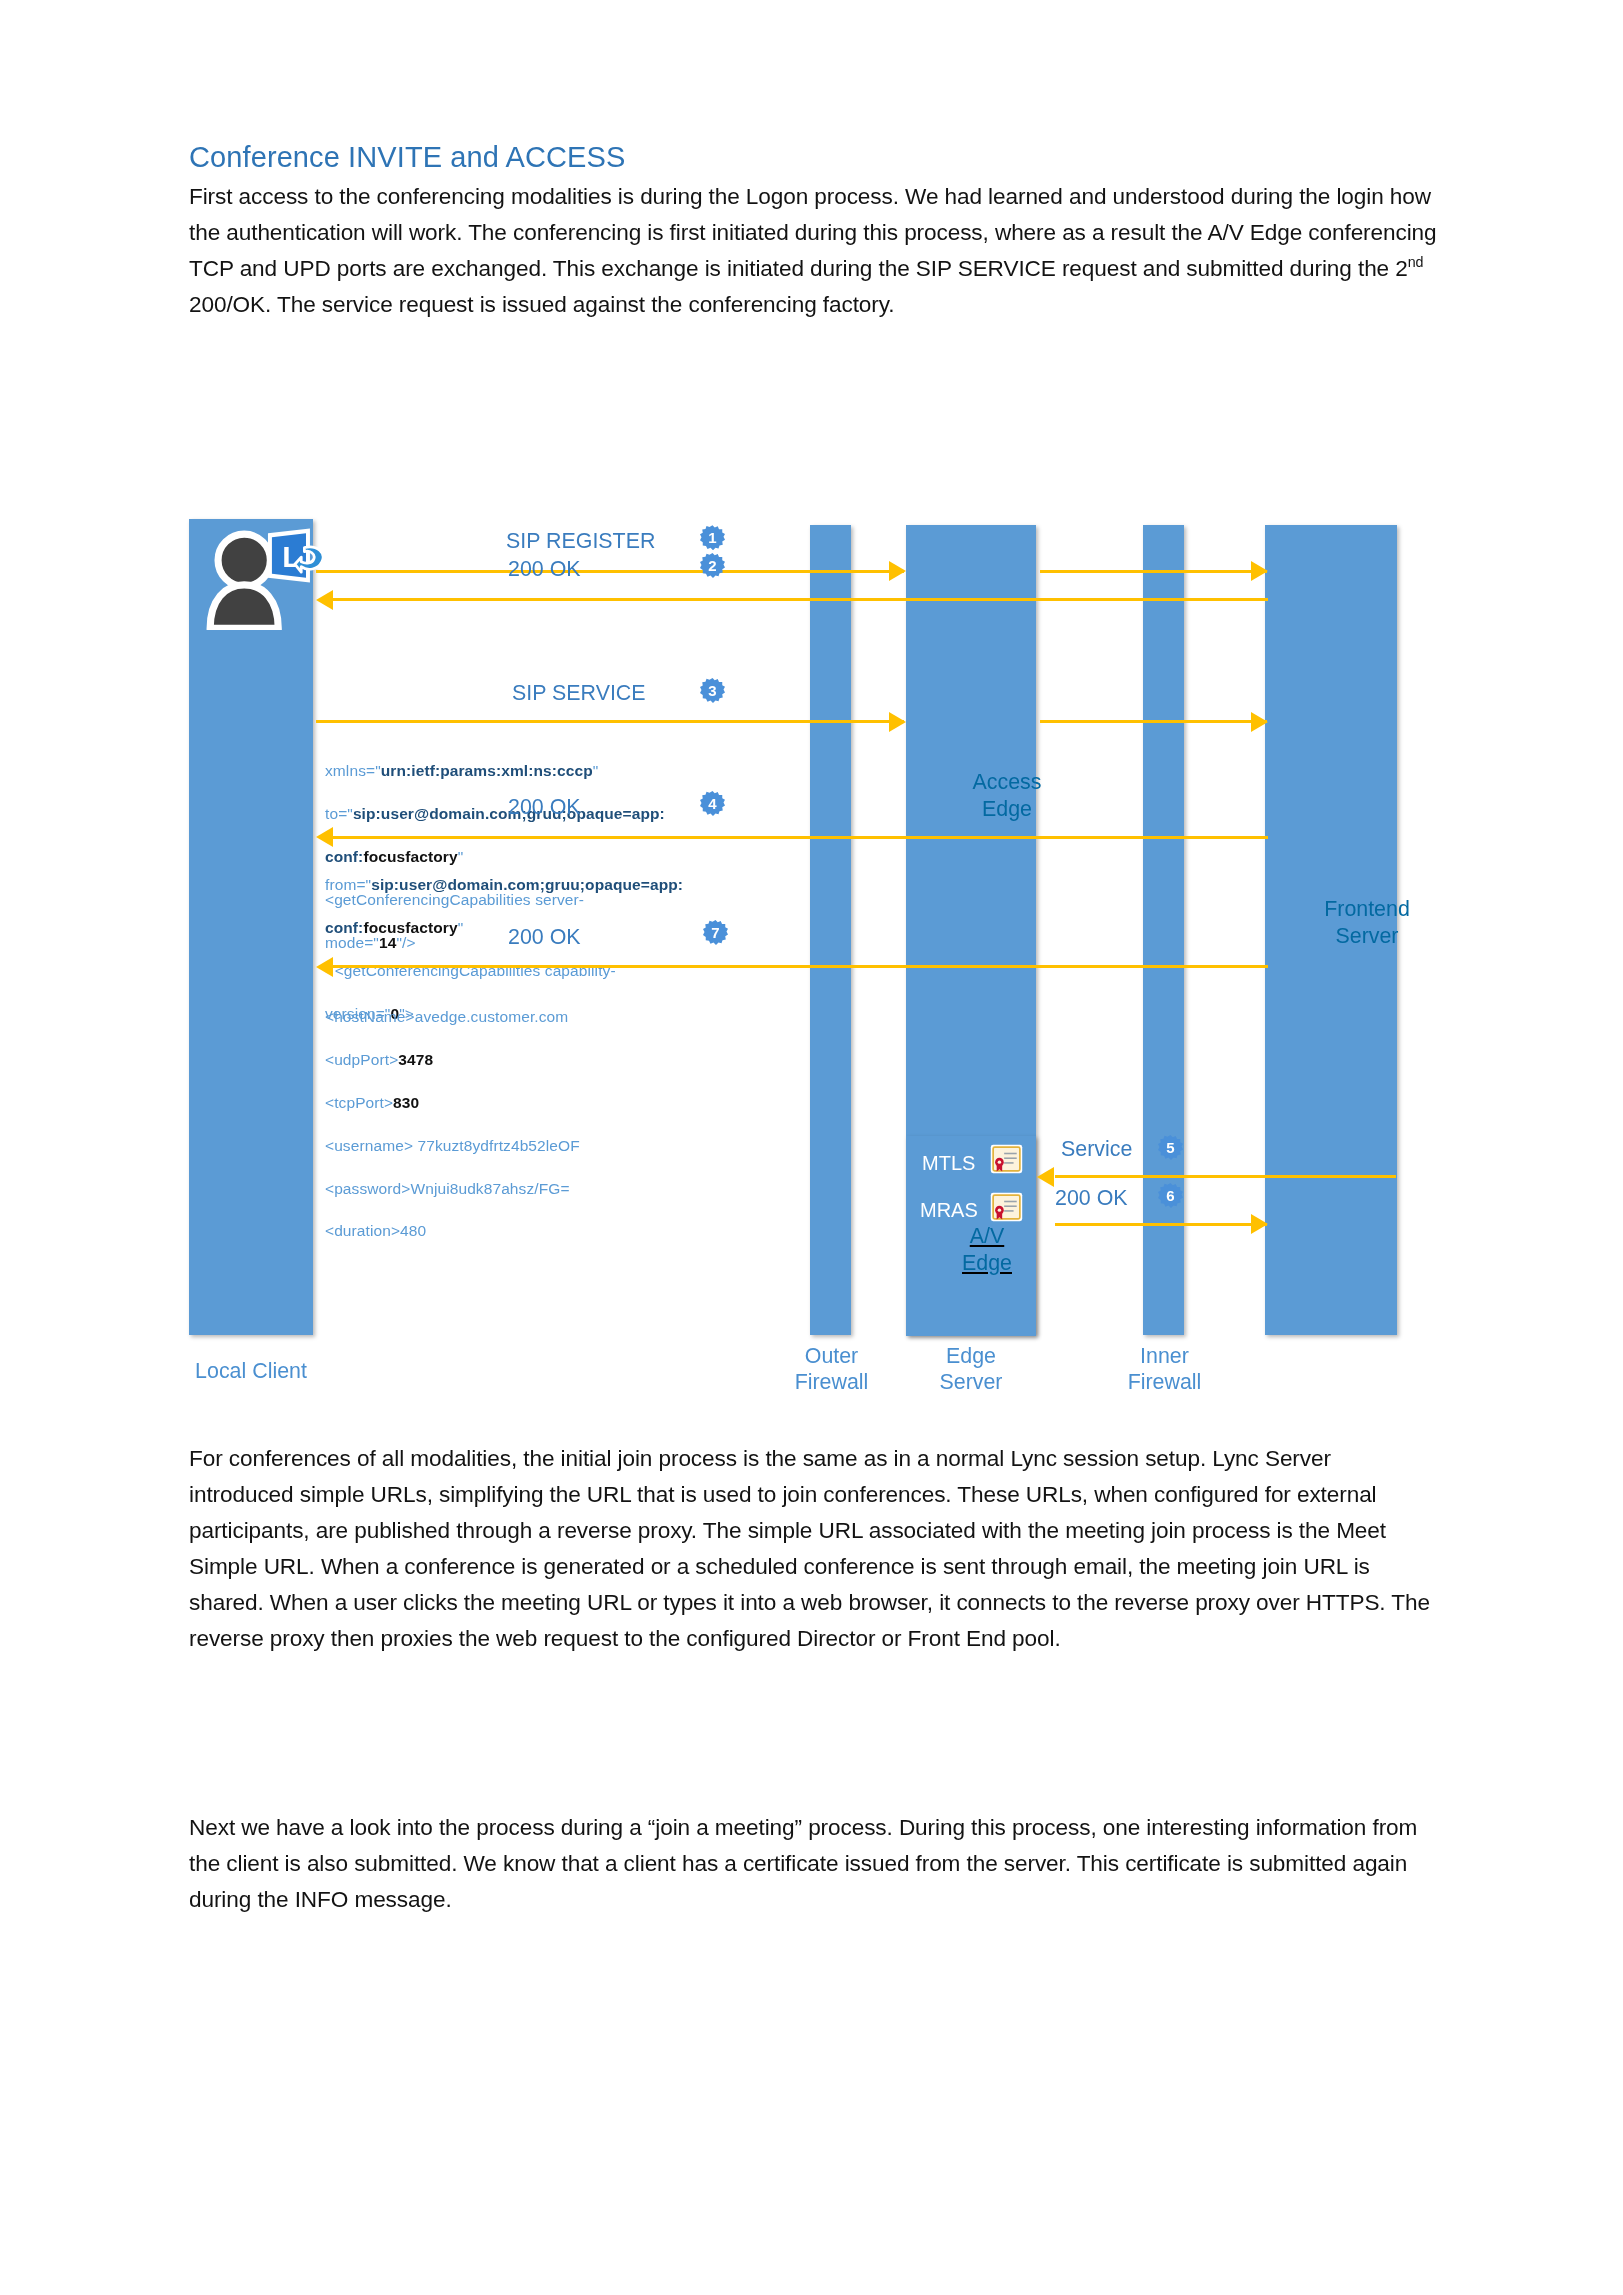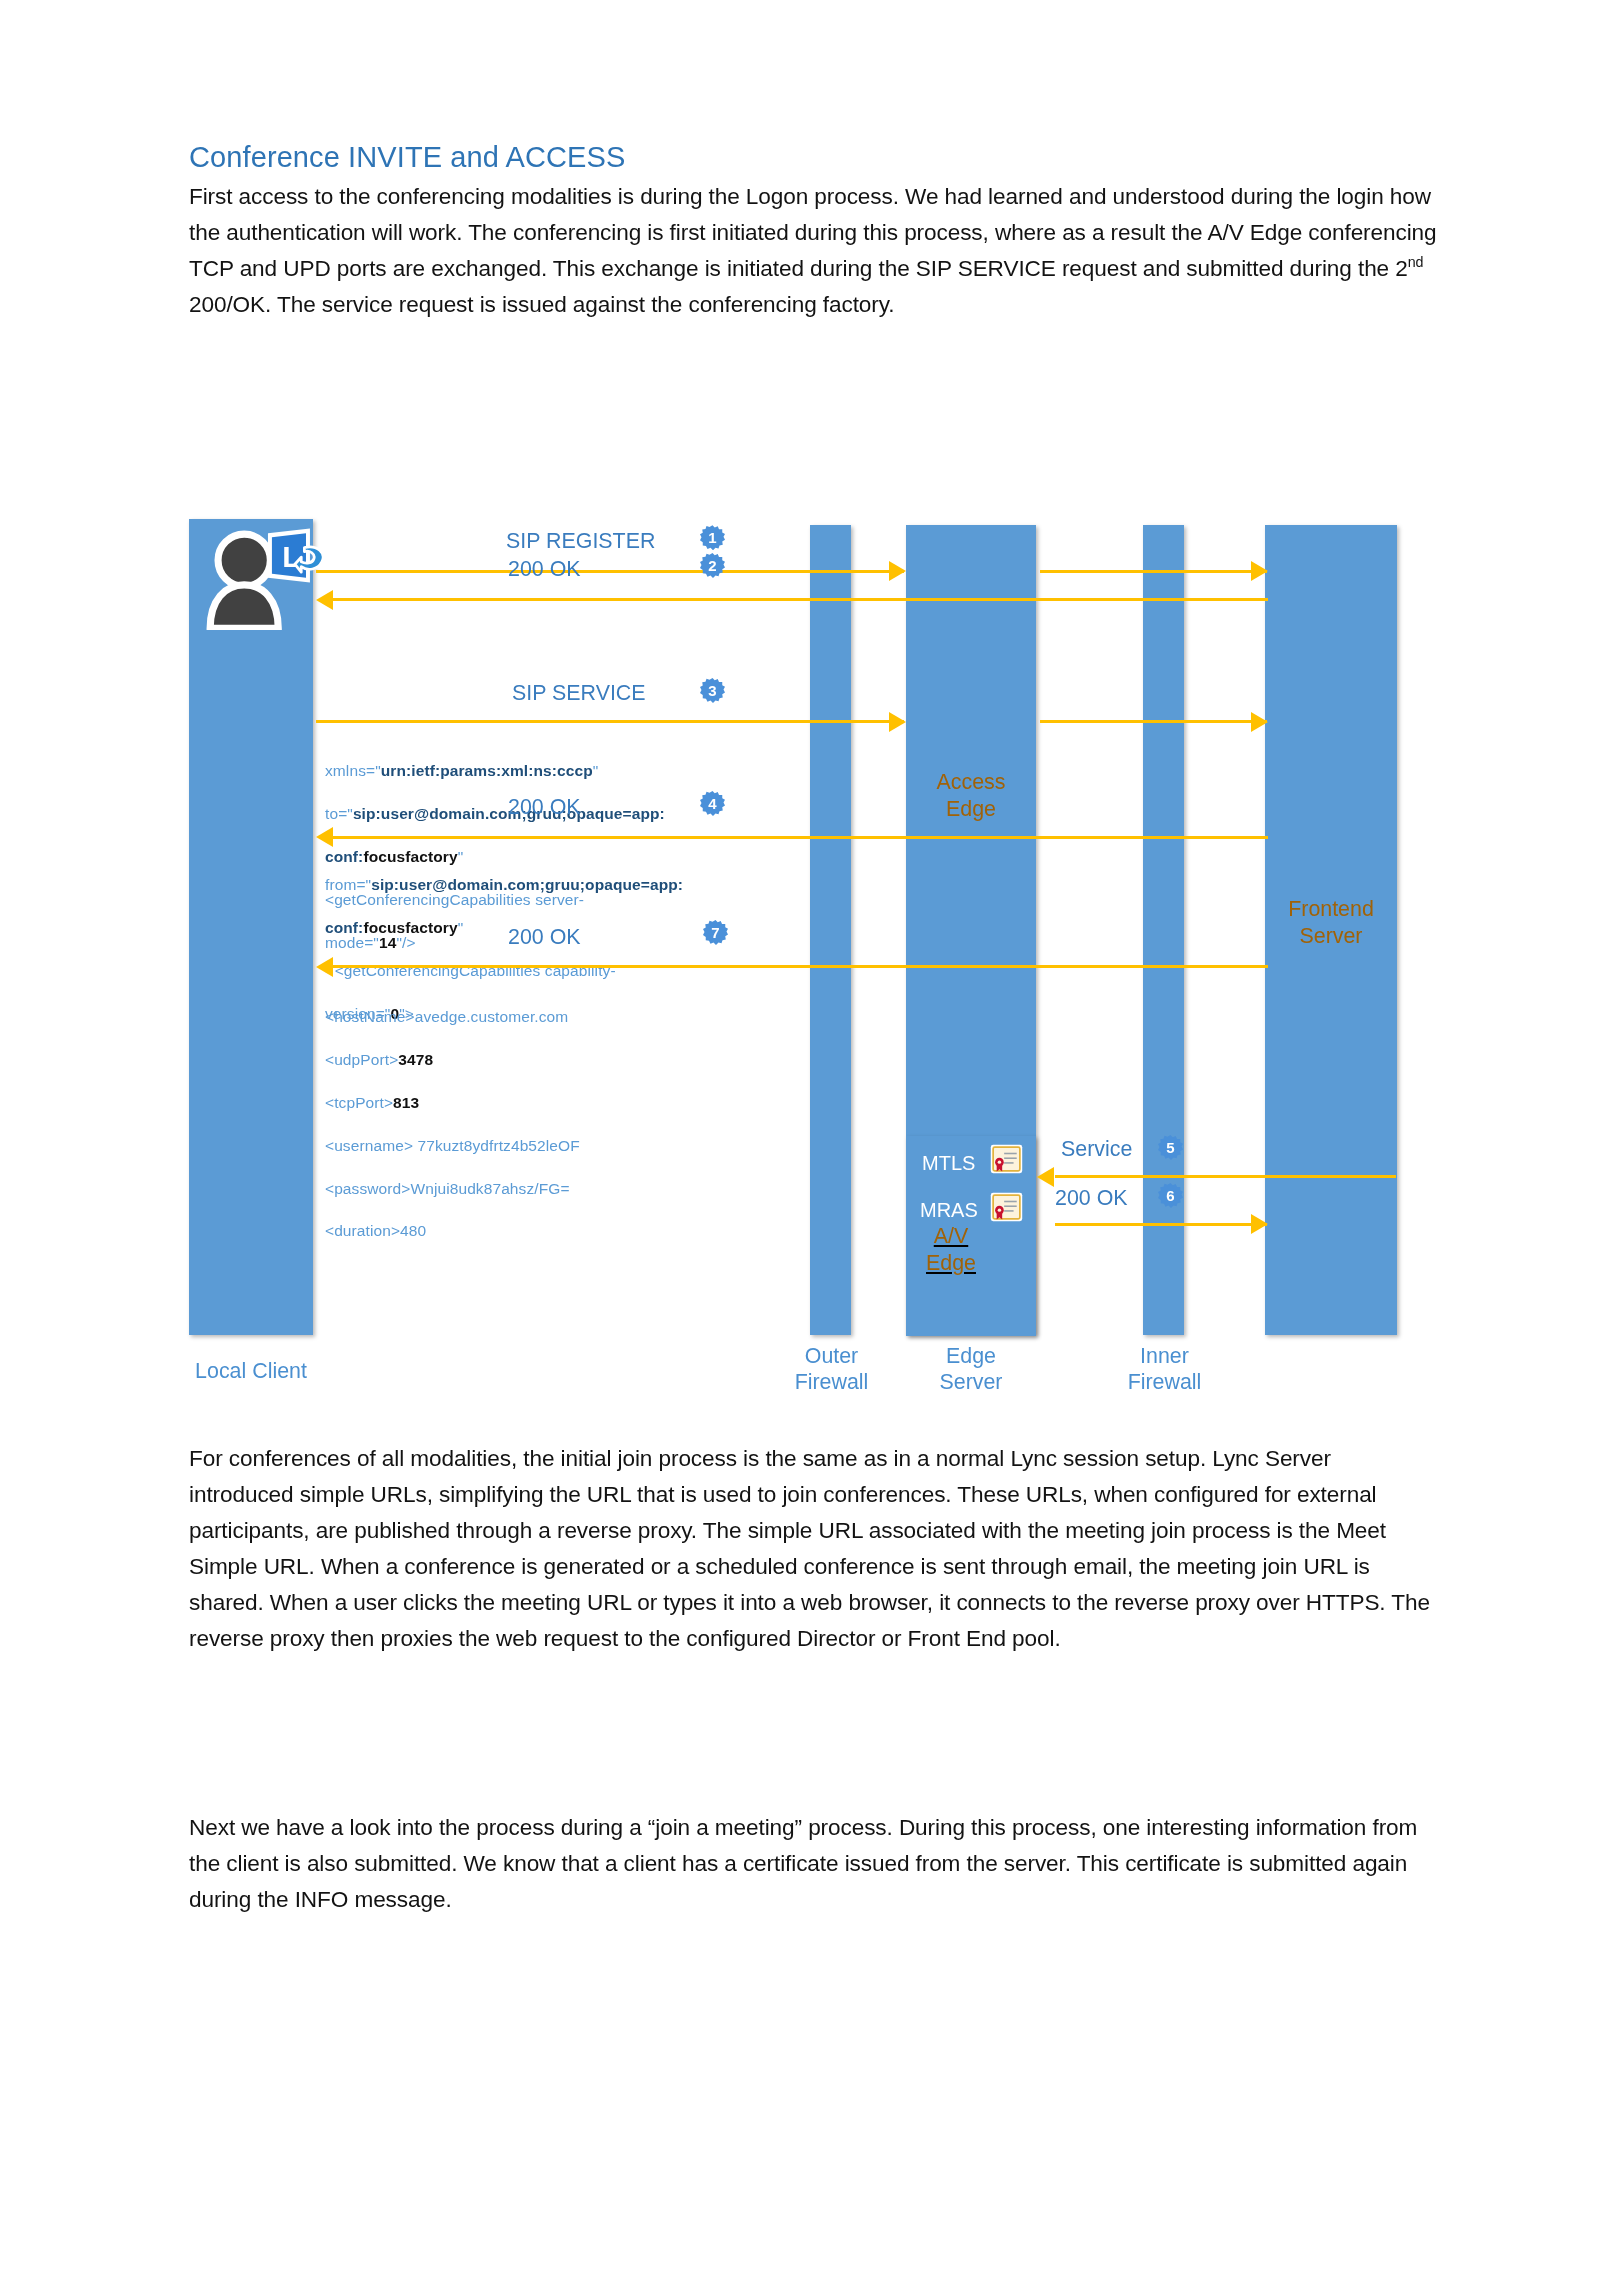--- a/index.html
+++ b/index.html
@@ -71,25 +71,26 @@
     text-align: center;
     color: #4a8fd0;
     font-family: "Liberation Sans", sans-serif;
     font-size: 21.4px;
     line-height: 26px;
   }
   .col-inner-label {
     position: absolute;
     width: 100%;
     text-align: center;
-    color: #a16207;
+    color: #0369a1;
     font-family: "Liberation Sans", sans-serif;
     font-size: 21.4px;
     line-height: 27px;
     pointer-events: none;
+    padding-left: 36px;
   }
 
   
   .arrow {
     position: absolute;
     height: 3.2px;
     background: #ffc000;
   }
   .arrowhead {
     position: absolute;
@@ -298,21 +299,21 @@
     </div>
 
     <div class="msg-label" style="left:319px; top:406px;">200 OK</div>
     <div class="step-badge" style="left:514px; top:401px;">7</div>
     <div class="arrow" style="left:144px; top:446px; width:935px;"></div>
     <div class="arrowhead left" style="left:127px; top:438px;"></div>
 
     <div class="code-block" style="left:136px; top:466px; width:373px;">
       <div>&lt;hostName&gt;avedge.customer.com</div>
       <div><span class="plain">&lt;udpPort&gt;</span><span class="blk">3478</span></div>
-      <div><span class="plain">&lt;tcpPort&gt;</span><span class="blk">813</span></div>
+      <div><span class="plain">&lt;tcpPort&gt;</span><span class="blk">830</span></div>
       <div>&lt;username&gt; 77kuzt8ydfrtz4b52leOF</div>
       <div>&lt;password&gt;Wnjui8udk87ahsz/FG=</div>
       <div>&lt;duration&gt;480</div>
     </div>
 
     <div class="msg-label" style="left:872px; top:618px;">Service</div>
     <div class="step-badge" style="left:969px; top:616px;">5</div>
     <div class="arrow" style="left:866px; top:656px; width:341px;"></div>
     <div class="arrowhead left" style="left:848px; top:648px;"></div>
 

